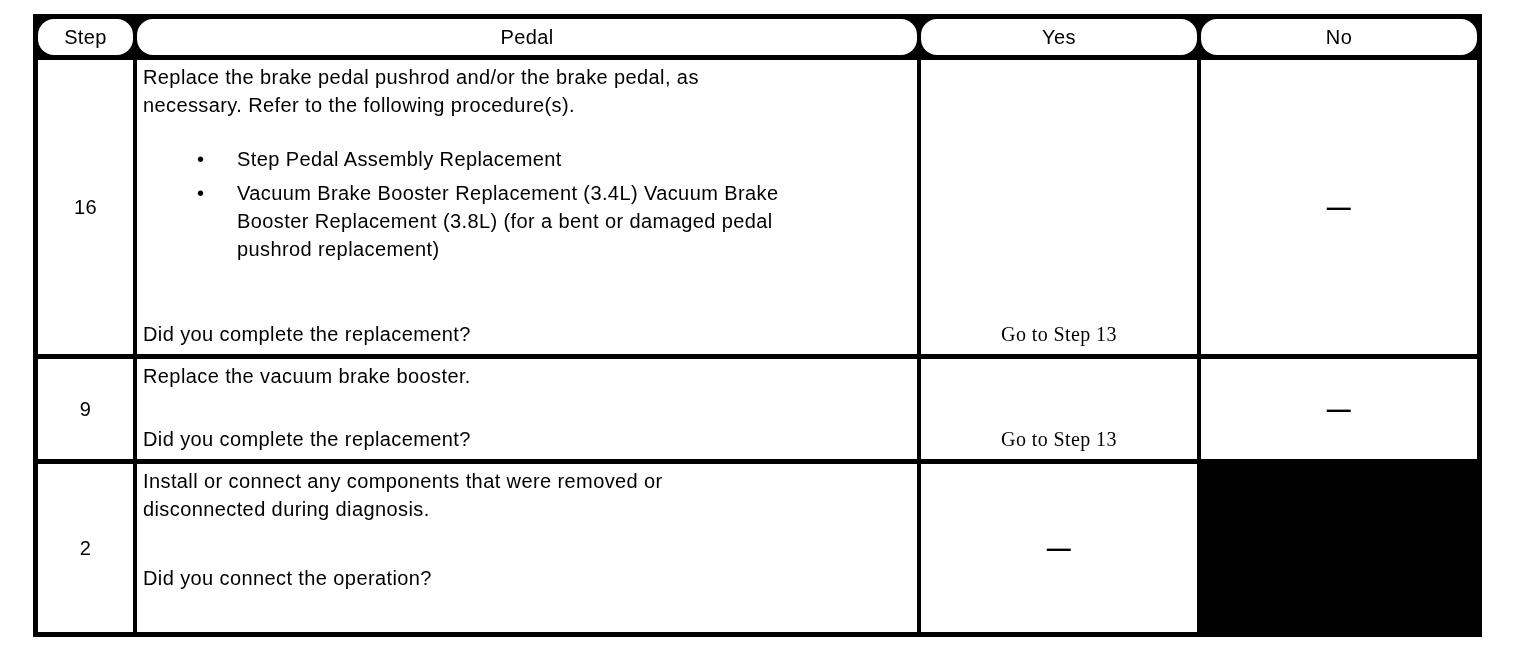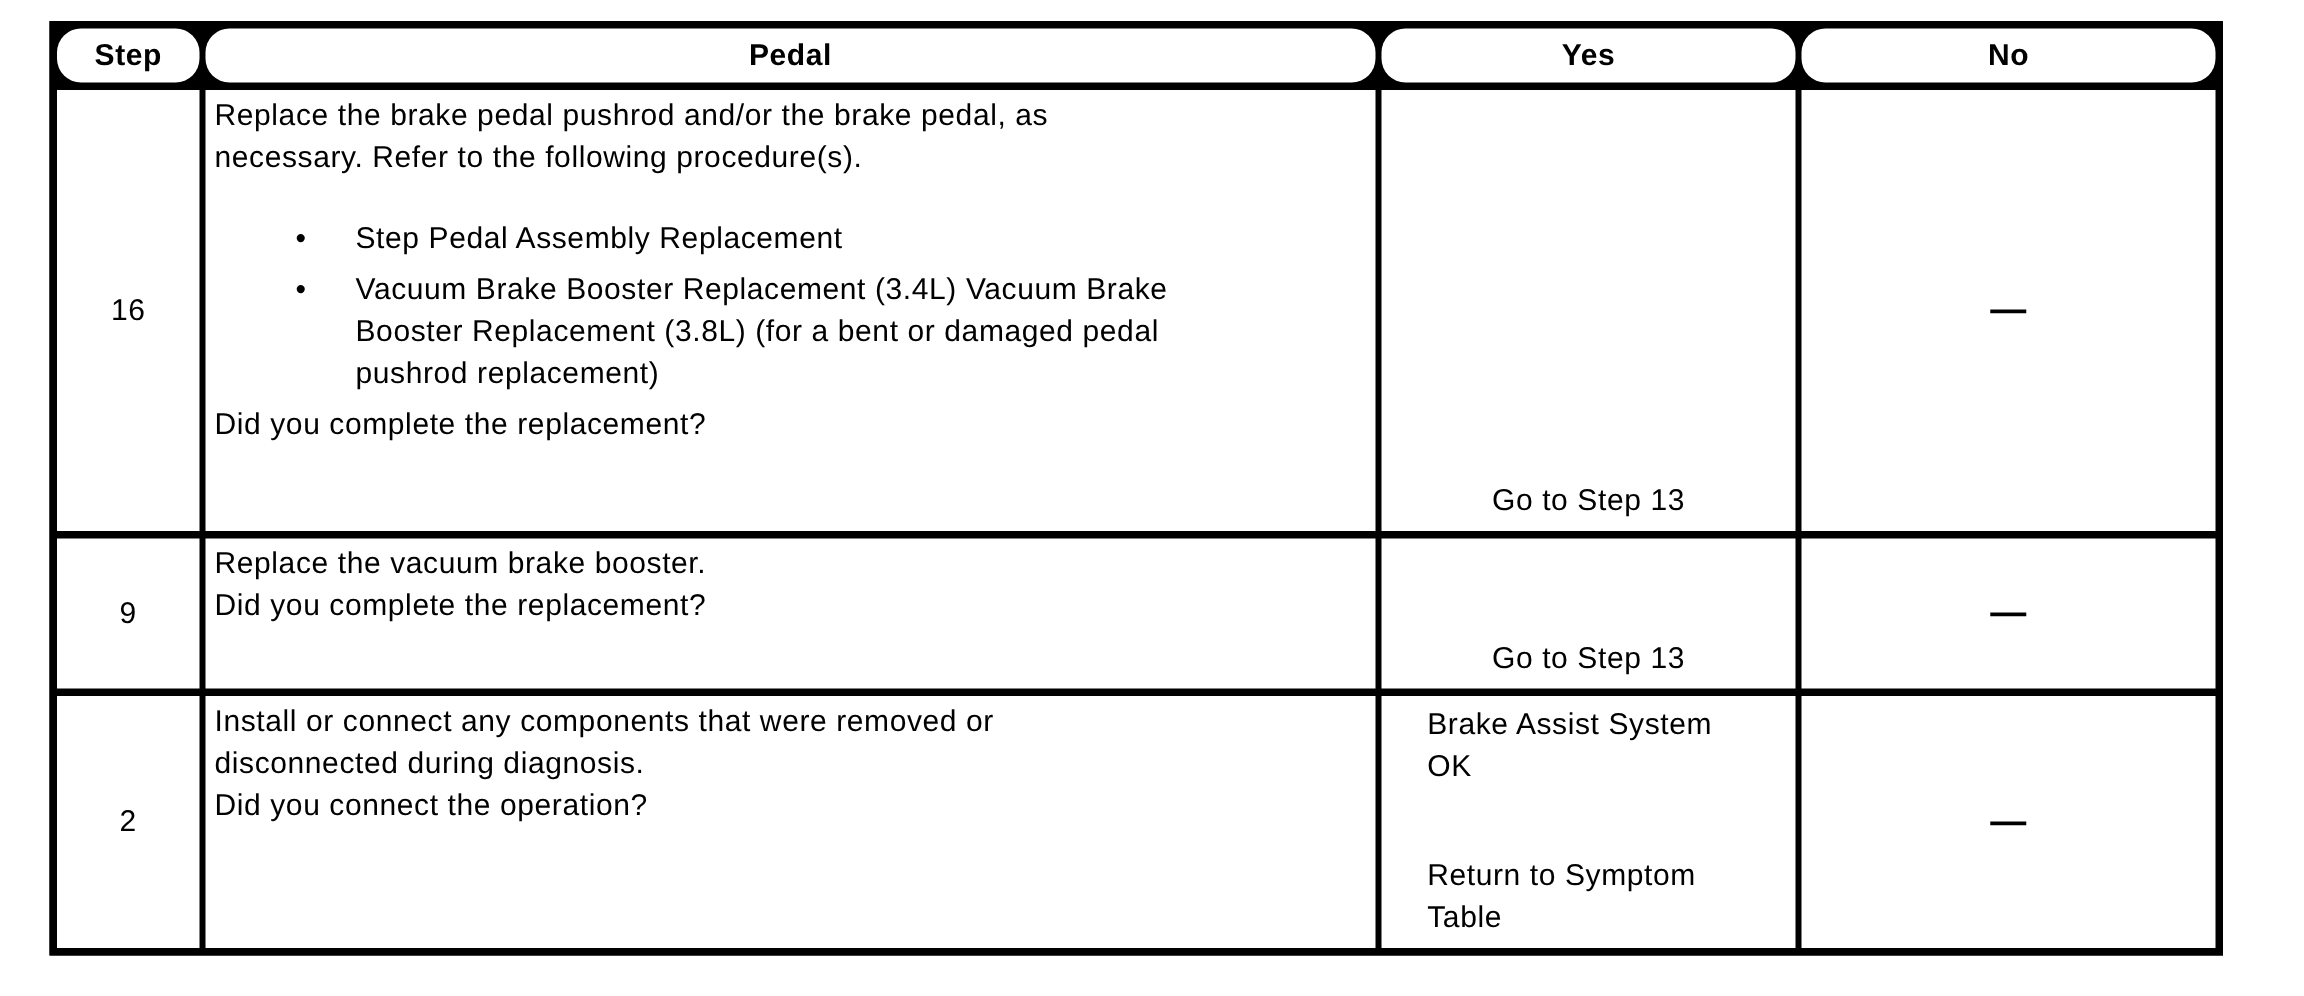--- a/index.html
+++ b/index.html
@@ -29,32 +29,32 @@
     background: #ffffff;
     font-size: 20px;
     line-height: 28px;
     letter-spacing: 0.4px;
     overflow: hidden;
   }
   .th {
     display: flex;
     align-items: center;
     justify-content: center;
-    font-weight: bold;
+    font-weight: normal;
     border-radius: 16px;
   }
   .step-cell {
     display: flex;
     align-items: center;
     justify-content: center;
   }
   .action-cell {
     display: flex;
     flex-direction: column;
-    justify-content: flex-start;
+    justify-content: space-between;
     padding: 3px 6px 6px 6px;
     text-align: left;
   }
   .action-intro {
     max-width: 640px;
   }
   .bullet-list {
     list-style: none;
     margin: 26px 0 0 0;
     padding: 0;
@@ -68,21 +68,23 @@
   .bullet-dot {
     position: absolute;
     left: 54px;
     top: 0;
   }
   .yes-cell {
     display: flex;
     flex-direction: column;
     align-items: center;
     justify-content: flex-end;
+    text-align: center;
     padding: 5px 6px 6px 6px;
+    font-family: Liberation Serif, serif;
   }
   .yes-cell.split {
     justify-content: space-between;
   }
   .yes-block {
     max-width: 215px;
   }
   .no-cell {
     display: flex;
     align-items: center;
@@ -141,22 +143,18 @@
     </div>
     <div class="cell no-cell">
       <span class="dash">—</span>
     </div>
 
     <div class="cell step-cell">2</div>
     <div class="cell action-cell">
       <div class="action-intro">Install or connect any components that were removed or disconnected during diagnosis.</div>
       <div class="q-pad-13">Did you connect the operation?</div>
     </div>
-    <div class="cell yes-cell split">
-      <div class="yes-block">Brake Assist System OK</div>
-      <div class="yes-block">Return to Symptom Table</div>
-    </div>
     <div class="cell no-cell">
       <span class="dash">—</span>
     </div>
 
   </div>
 </div>
 
 </body></html>

